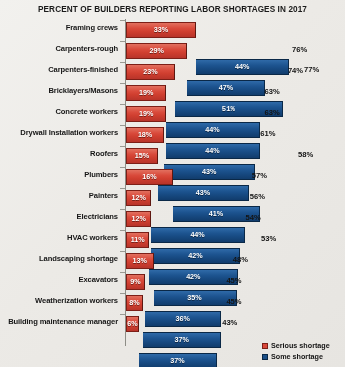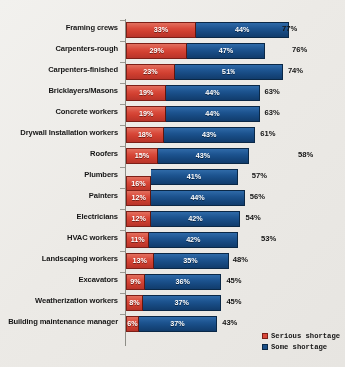--- a/index.html
+++ b/index.html
@@ -96,37 +96,37 @@
   }
   .seg-serious {
     background: linear-gradient(to bottom, #e2705f 0%, #d94a3b 38%, #cf3e2f 62%, #b8342a 100%);
     border: 1px solid #7d1f17;
     border-right: 1px solid #5d1710;
   }
   .seg-some {
     background: linear-gradient(to bottom, #2f6aa8 0%, #1d5490 38%, #174a82 62%, #113c6c 100%);
     border: 1px solid #0a2847;
     border-left: none;
+    margin-top: 37px;
   }
   .total-label {
     position: absolute;
     top: 4.0px;
     font-size: 7.6px;
     font-weight: bold;
     color: #141414;
     white-space: nowrap;
   }
   #legend {
     position: absolute;
     left: 262px;
-    top: 330px;
+    top: 340px;
     font-size: 7.2px;
     font-weight: bold;
     color: #141414;
-    font-family: Liberation Mono, monospace;
   }
   .legend-item {
     display: flex;
     align-items: center;
     height: 11px;
     white-space: nowrap;
   }
   .legend-swatch {
     width: 6px;
     height: 6px;
@@ -141,32 +141,33 @@
   .sw-some {
     background: #1b4f88;
     border: 1px solid #0a2847;
   }
 </style>
 </head>
 <body>
 
 <div id="chart-root">
 
+  <div id="chart-title">PERCENT OF BUILDERS REPORTING LABOR SHORTAGES IN 2017</div>
 
   <div id="plot">
     <div id="axis-line"></div>
 
   <div class="row" style="top: 1px;">
         <div class="tick"></div>
         <div class="cat-label">Framing crews</div>
         <div class="bar-wrap">
           <div class="seg seg-serious" style="width: 69.96px;">33%</div>
           <div class="seg seg-some" style="width: 93.28px;">44%</div>
         </div>
-        <div class="total-label" style="left: 282px;">77%</div>
+        <div class="total-label" style="left: 304px; margin-top: 41px;">77%</div>
       </div>
       <div class="row" style="top: 22px;">
         <div class="tick"></div>
         <div class="cat-label">Carpenters-rough</div>
         <div class="bar-wrap">
           <div class="seg seg-serious" style="width: 61.48px;">29%</div>
           <div class="seg seg-some" style="width: 78px;">47%</div>
         </div>
         <div class="total-label" style="left: 292.12px;">76%</div>
       </div>
@@ -212,21 +213,21 @@
         <div class="bar-wrap">
           <div class="seg seg-serious" style="width: 31.8px;">15%</div>
           <div class="seg seg-some" style="width: 91.16px;">43%</div>
         </div>
         <div class="total-label" style="left: 253.96px; padding-left: 44px;">58%</div>
       </div>
       <div class="row" style="top: 148px;">
         <div class="tick"></div>
         <div class="cat-label">Plumbers</div>
         <div class="bar-wrap">
-          <div class="seg seg-serious" style="width: 25px; margin-top: 7px;">16%</div>
+          <div class="seg seg-serious" style="width: 47px;">16%</div>
           <div class="seg seg-some" style="width: 86.92px;">41%</div>
         </div>
         <div class="total-label" style="left: 251.84px;">57%</div>
       </div>
       <div class="row" style="top: 169px;">
         <div class="tick"></div>
         <div class="cat-label">Painters</div>
         <div class="bar-wrap">
           <div class="seg seg-serious" style="width: 25.44px;">12%</div>
           <div class="seg seg-some" style="width: 93.28px;">44%</div>
@@ -246,24 +247,24 @@
         <div class="tick"></div>
         <div class="cat-label">HVAC workers</div>
         <div class="bar-wrap">
           <div class="seg seg-serious" style="width: 23.32px;">11%</div>
           <div class="seg seg-some" style="width: 89.04px;">42%</div>
         </div>
         <div class="total-label" style="left: 261px;">53%</div>
       </div>
       <div class="row" style="top: 232px;">
         <div class="tick"></div>
-        <div class="cat-label">Landscaping workers</div>
+        <div class="cat-label">Landscaping shortage</div>
         <div class="bar-wrap">
           <div class="seg seg-serious" style="width: 27.56px;">13%</div>
-          <div class="seg seg-some" style="width: 75px;">35%</div>
+          <div class="seg seg-some" style="width: 83px;">35%</div>
         </div>
         <div class="total-label" style="left: 232.76px;">48%</div>
       </div>
       <div class="row" style="top: 253px;">
         <div class="tick"></div>
         <div class="cat-label">Excavators</div>
         <div class="bar-wrap">
           <div class="seg seg-serious" style="width: 19.08px;">9%</div>
           <div class="seg seg-some" style="width: 76.32px;">36%</div>
         </div>

